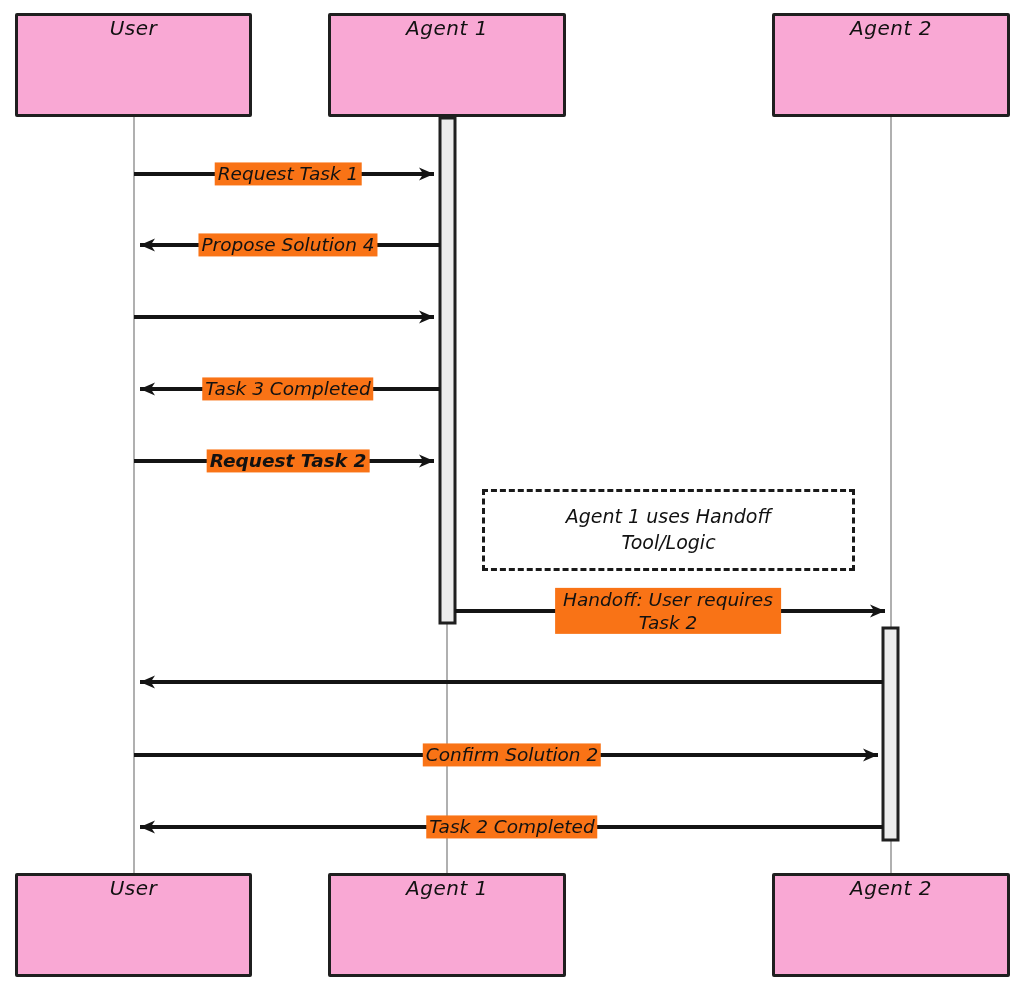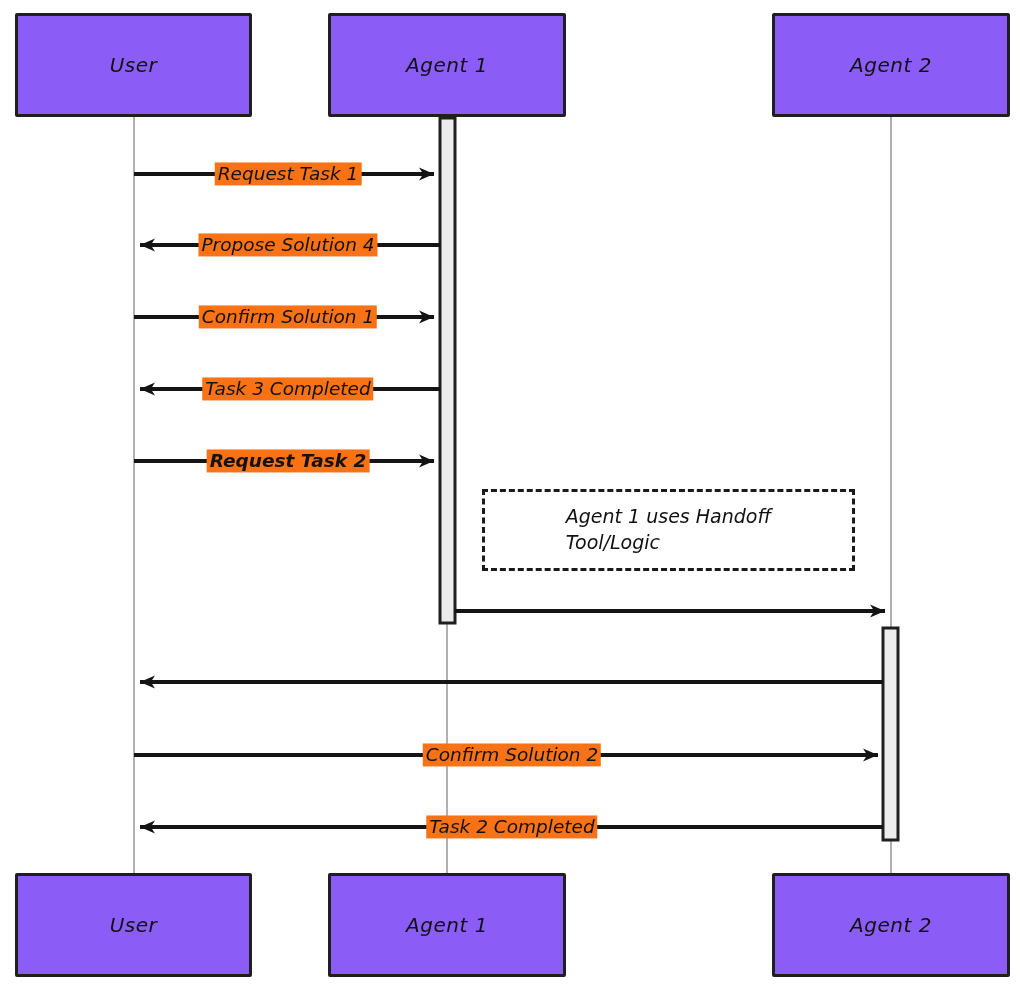--- a/index.html
+++ b/index.html
@@ -10,41 +10,42 @@
     font-family:"DejaVu Sans", sans-serif;
     overflow:hidden;
   }
   #diagram{position:relative;width:1024px;height:991px;}
   #diagram svg{position:absolute;top:0;left:0;}
 
   
   .participant-box{
     position:absolute;
     box-sizing:border-box;
-    background:#8b5cf6;
+    background:#f9a8d4;
     border:3px solid #1f1f1f;
     border-radius:2px;
-    display:flex;align-items:center;justify-content:center;
+    display:flex;align-items:flex-start;justify-content:center;
   }
   .participant-label{
     font-family:"DejaVu Sans", sans-serif;
     font-size:20px;
     font-style:italic;
     color:#111111;
     letter-spacing:.5px;
     white-space:nowrap;
   }
 
   
   .note-box{
     position:absolute;
     box-sizing:border-box;
     background:#ffffff;
     border:3px dashed #1a1a1a;
     display:flex;align-items:center;justify-content:center;
+    text-align:center;
   }
   .note-text{
     font-family:"DejaVu Sans", sans-serif;
     font-size:19px;
     font-style:italic;
     color:#111111;
     line-height:1.35;
     white-space:pre-line;
   }
 
@@ -130,25 +131,26 @@
 
   <div class="note-box" style="left:482px;top:489px;width:373px;height:82px;">
     <span class="note-text">Agent 1 uses Handoff
 Tool/Logic</span>
   </div>
 
   <div class="msg-label" style="left:288px;top:174px;">Request Task 1</div>
 
   <div class="msg-label" style="left:288px;top:245px;">Propose Solution 4</div>
 
-  <div class="msg-label" style="left:288px;top:317px;">Confirm Solution 1</div>
 
   <div class="msg-label" style="left:288px;top:389px;">Task 3 Completed</div>
 
   <div class="msg-label" style="left:288px;top:461px;font-weight:bold;">Request Task 2</div>
 
+  <div class="msg-label two-line" style="left:668px;top:611px;">Handoff: User requires
+Task 2</div>
 
 
   <div class="msg-label" style="left:512px;top:755px;">Confirm Solution 2</div>
 
   <div class="msg-label" style="left:512px;top:827px;font-style:italic;">Task 2 Completed</div>
 
 </div>
 
 </body></html>

